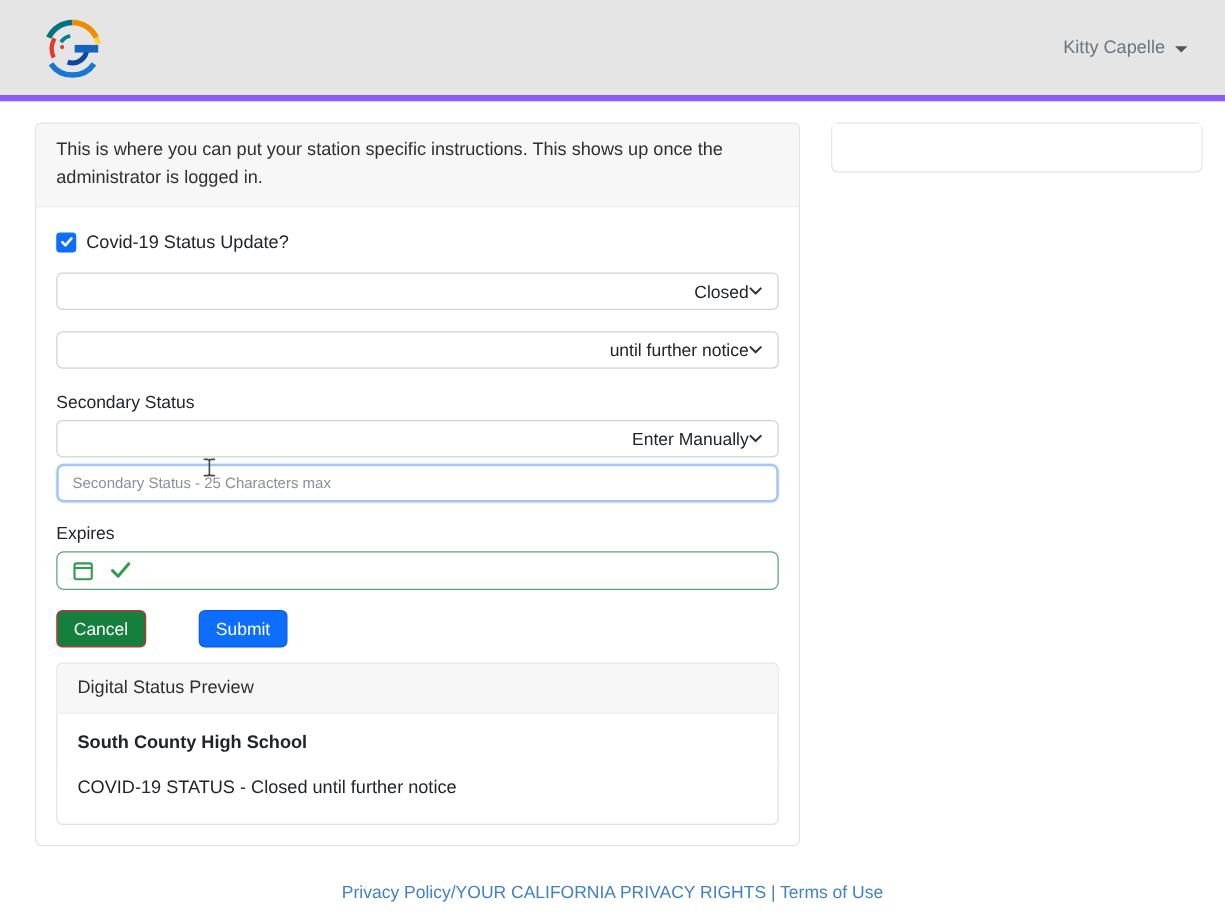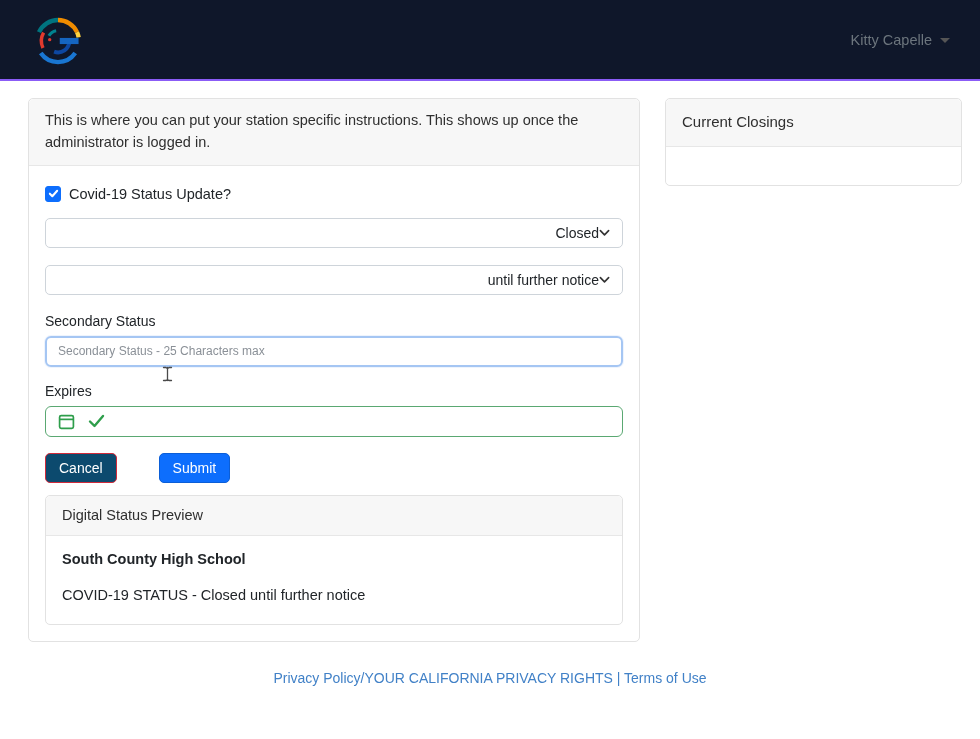--- a/index.html
+++ b/index.html
@@ -1,21 +1,21 @@
 <!DOCTYPE html>
 <html><head>
 <meta charset="utf-8">
 <style>
   * { margin:0; padding:0; box-sizing:border-box; }
   html,body { width:980px; height:739px; background:#fff; overflow:hidden;
     font-family:"Liberation Sans", sans-serif; color:#212529; position:relative; }
 
   
   .navbar { height:81px; display:flex; align-items:center; justify-content:space-between;
-    padding:0 30px; border-bottom:2px solid #8b5cf6; background:#0f172a; }
+    padding:0 30px; border-bottom:5px solid #8b5cf6; background:#e5e5e5; }
   .logo { width:56px; height:58px; cursor:pointer; margin-top:2px; }
   .user-menu { display:flex; align-items:center; gap:8px; color:#6c757d; font-size:14.5px; cursor:pointer; }
   .caret { width:0; height:0; border-left:5px solid transparent; border-right:5px solid transparent;
     border-top:5px solid #555; margin-top:2px; }
 
   
   .content { display:flex; gap:25px; padding:17px 18px 0 28px; align-items:flex-start; }
   .col-main { width:612px; }
   .col-side { width:297px; }
 
@@ -45,21 +45,21 @@
     font-family:"Liberation Sans", sans-serif; box-shadow:0 0 0 1px rgba(140,180,240,.15); }
   .text-input::placeholder { color:#8a9097; opacity:1; }
 
   .date-input { height:31px; border:1px solid #5aa872; border-radius:6px; display:flex;
     align-items:center; padding:0 12px; gap:13px; margin-bottom:16px; cursor:pointer; background:#fff; }
   .date-value { flex:1; font-size:14.5px; color:#212529; }
 
   .btn-row { display:flex; gap:42px; margin-bottom:12px; }
   .btn { height:30px; padding:0 13px; font-size:14px; color:#fff; border-radius:5px;
     cursor:pointer; font-family:"Liberation Sans", sans-serif; }
-  .btn-danger  { background:#0c4a6e; border:1px solid #d02a3a; }
+  .btn-danger  { background:#15803d; border:1px solid #d02a3a; }
   .btn-primary { background:#0d6efd; border:1px solid #0b5ed7; }
 
   
   .preview-header { padding:9px 16px; }
   .preview-body { padding:15px 16px 21px; }
   .school-name { font-size:14.5px; font-weight:bold; margin-bottom:20px; }
   .status-line { font-size:14.5px; }
 
   
   .side-header { padding:12px 16px; font-size:15px; }
@@ -122,20 +122,26 @@
 
         <div class="form-select mb18">
           <span>until further notice</span>
           <svg class="chev" width="11" height="8" viewBox="0 0 12 8">
             <path d="M1.5 1.5 L6 6 L10.5 1.5" fill="none" stroke="#333" stroke-width="1.8" stroke-linecap="round" stroke-linejoin="round"></path>
           </svg>
         </div>
 
         <label class="form-label">Secondary Status</label>
 
+        <div class="form-select mb5">
+          <span>Enter Manually</span>
+          <svg class="chev" width="11" height="8" viewBox="0 0 12 8">
+            <path d="M1.5 1.5 L6 6 L10.5 1.5" fill="none" stroke="#333" stroke-width="1.8" stroke-linecap="round" stroke-linejoin="round"></path>
+          </svg>
+        </div>
 
         <input class="text-input" type="text" placeholder="Secondary Status - 25 Characters max" style="">
 
         <label class="form-label">Expires</label>
 
         <div class="date-input">
           <svg width="17" height="17" viewBox="0 0 16 16">
             <rect x="1.5" y="2.5" width="13" height="12" rx="1.5" fill="none" stroke="#2e9e4b" stroke-width="1.6"></rect>
             <line x1="1.5" y1="6" x2="14.5" y2="6" stroke="#2e9e4b" stroke-width="1.6"></line>
           </svg>
@@ -156,21 +162,20 @@
             <div class="status-line">COVID-19 STATUS - Closed until further notice</div>
           </div>
         </div>
 
       </div>
     </div>
   </div>
 
   <div class="col-side">
     <div class="card">
-      <div class="card-header side-header">Current Closings</div>
       <div class="side-body"></div>
     </div>
   </div>
 
 </div>
 
 <footer class="footer">
   <div>
     <a>Privacy Policy/YOUR CALIFORNIA PRIVACY RIGHTS</a><span class="sep"> | </span><a>Terms of Use</a>
   </div>

